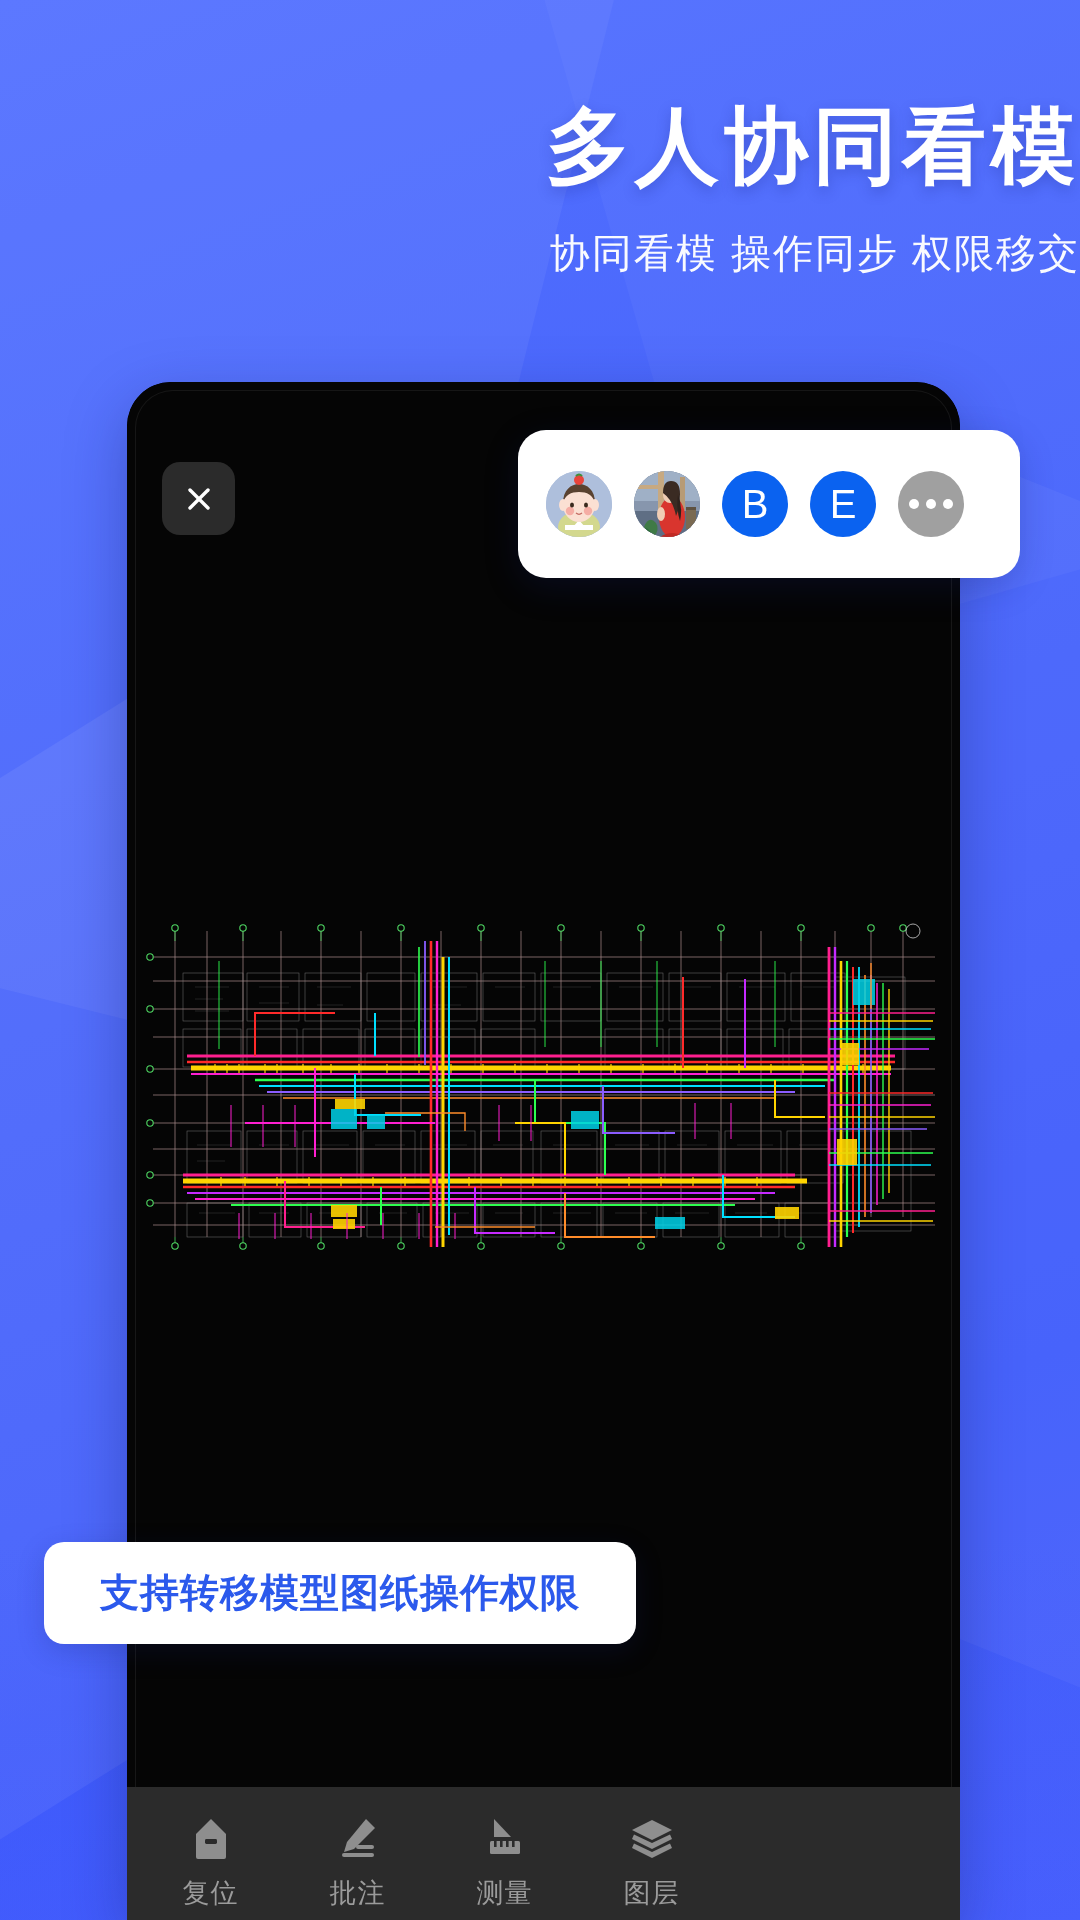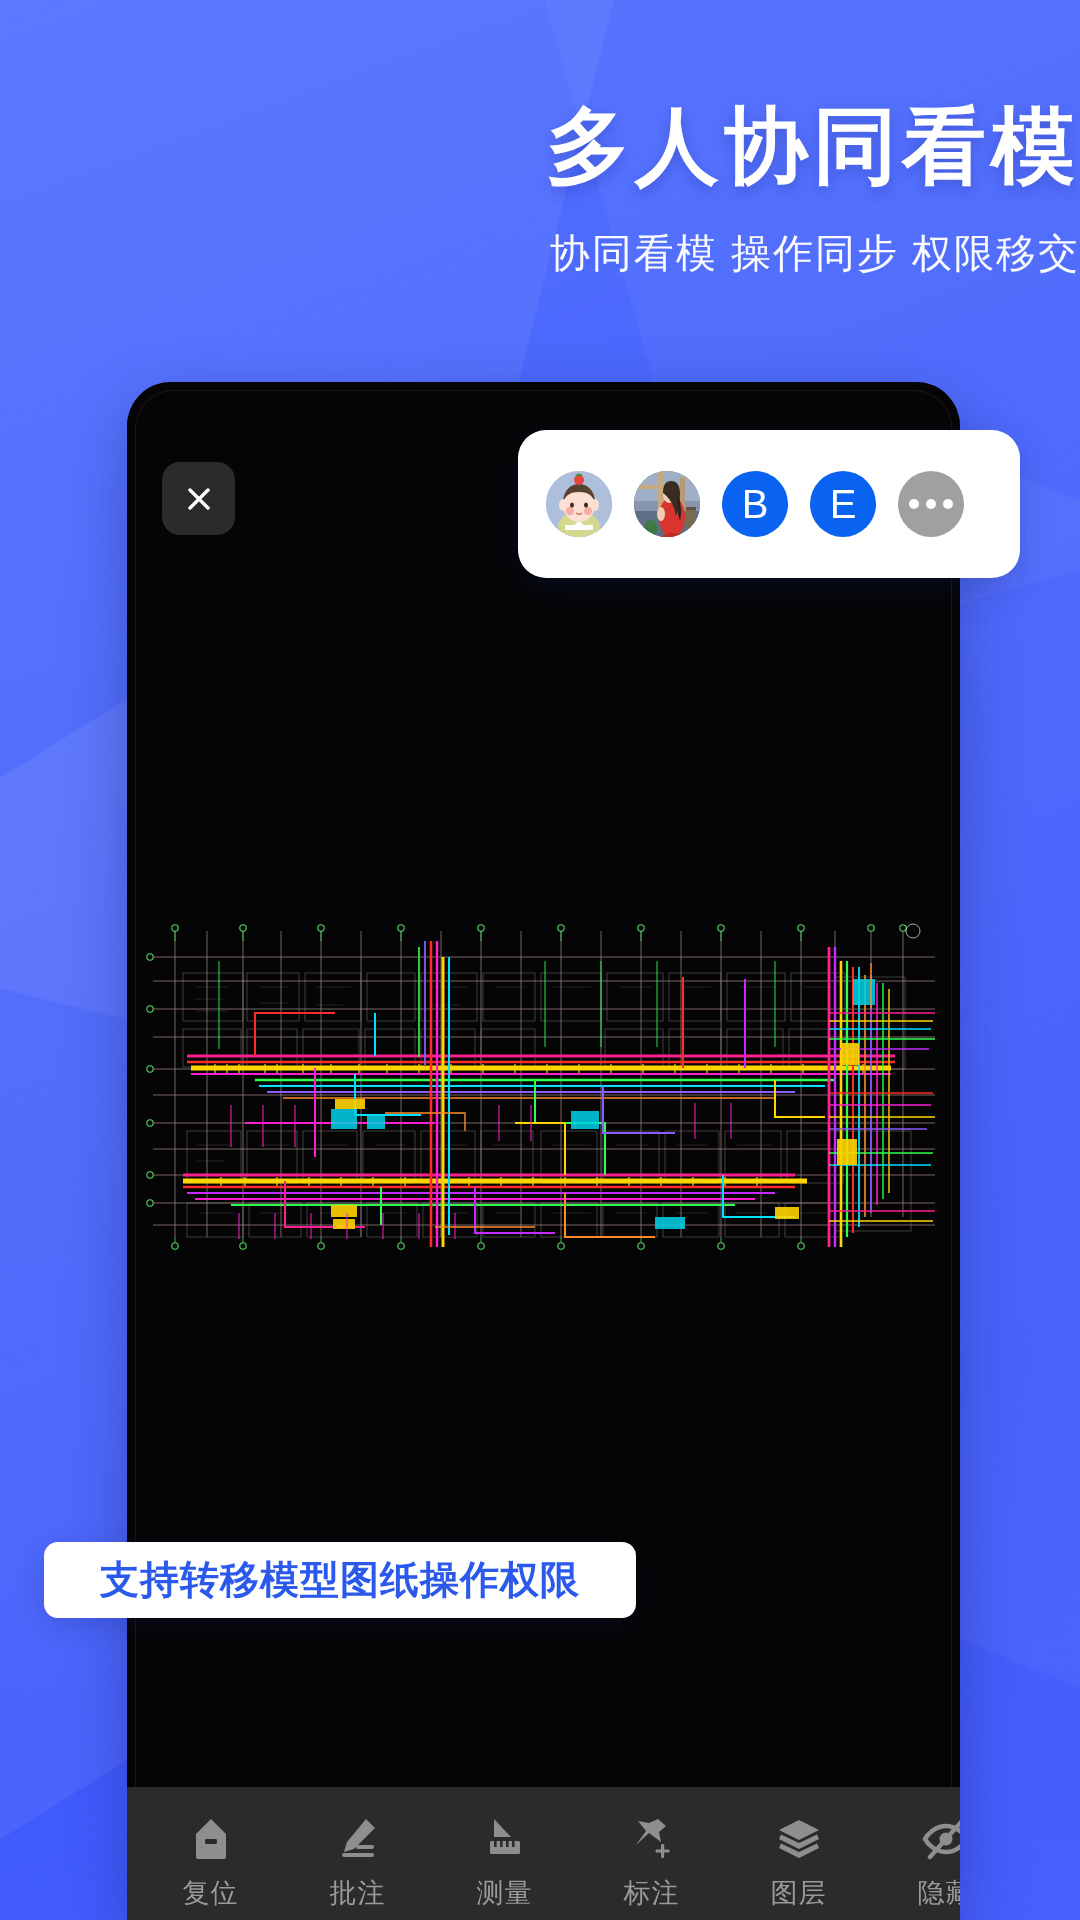--- a/index.html
+++ b/index.html
@@ -131,23 +131,23 @@
     background:#ffffff; display:block;
   }
   
   .av-photo1 { background:#aebfdc; }
   
   .av-photo2 { background:#6a7b93; }
 
   
   #tooltip {
     position:absolute; left:44px; top:1542px;
-    width:592px; height:76px;
+    width:592px; height:102px;
     background:#ffffff;
-    border-radius:14px;
+    border-radius:20px;
     display:flex; align-items:center; justify-content:center;
     box-shadow:0 8px 28px rgba(20,30,110,.20);
     z-index:45;
   }
   #tooltip span {
     font-size:39px; font-weight:bold; color:#2b59ec; letter-spacing:1px;
   }
 
   
   #toolbar {
@@ -548,46 +548,30 @@
           <g fill="#2b2b2b">
             <rect x="13" y="26" width="2.6" height="6"></rect>
               <rect x="19" y="26" width="2.6" height="6"></rect>
             <rect x="25" y="26" width="2.6" height="6"></rect>
               <rect x="31" y="26" width="2.6" height="6"></rect>
           </g>
         </svg>
         <span class="lbl">测量</span>
       </div>
 
-      <div class="tool">
-        <svg class="ico" viewBox="0 0 48 48">
-          <path d="M30 4 L38 11 L31 17 L33 27 L21 18 L8 30 L18 16 L10 6 L21 8 Z" fill="#8e8e8e"></path>
-          <rect x="33" y="29" width="3.2" height="14" rx="1.2" fill="#8e8e8e"></rect>
-          <rect x="27.6" y="34.4" width="14" height="3.2" rx="1.2" fill="#8e8e8e"></rect>
-        </svg>
-        <span class="lbl">标注</span>
-      </div>
 
       <div class="tool">
         <svg class="ico" viewBox="0 0 48 48">
           <path d="M24 5 L44 15 L24 25 L4 15 Z" fill="#8e8e8e"></path>
           <path d="M24 28 L42 19.5 L44 24 L24 34 L4 24 L6 19.5 Z" fill="#8e8e8e"></path>
           <path d="M24 37 L42 28.5 L44 33 L24 43 L4 33 L6 28.5 Z" fill="#8e8e8e"></path>
         </svg>
         <span class="lbl">图层</span>
       </div>
 
-      <div class="tool">
-        <svg class="ico" viewBox="0 0 48 48">
-          <path d="M24 11 C35 11 43 20 45 24 C43 28 35 37 24 37 C13 37 5 28 3 24 C5 20 13 11 24 11 Z" fill="none" stroke="#8e8e8e" stroke-width="4.6"></path>
-          <circle cx="24" cy="24" r="6.5" fill="#8e8e8e"></circle>
-          <line x1="8" y1="42" x2="40" y2="6" stroke="#8e8e8e" stroke-width="4.4" stroke-linecap="round"></line>
-        </svg>
-        <span class="lbl">隐藏</span>
-      </div>
 
     </div>
 
     <div id="bezel-hairline"></div>
   </div>
 </div>
 
 <div id="avatar-card">
 
   <div class="avatar av-photo1">

